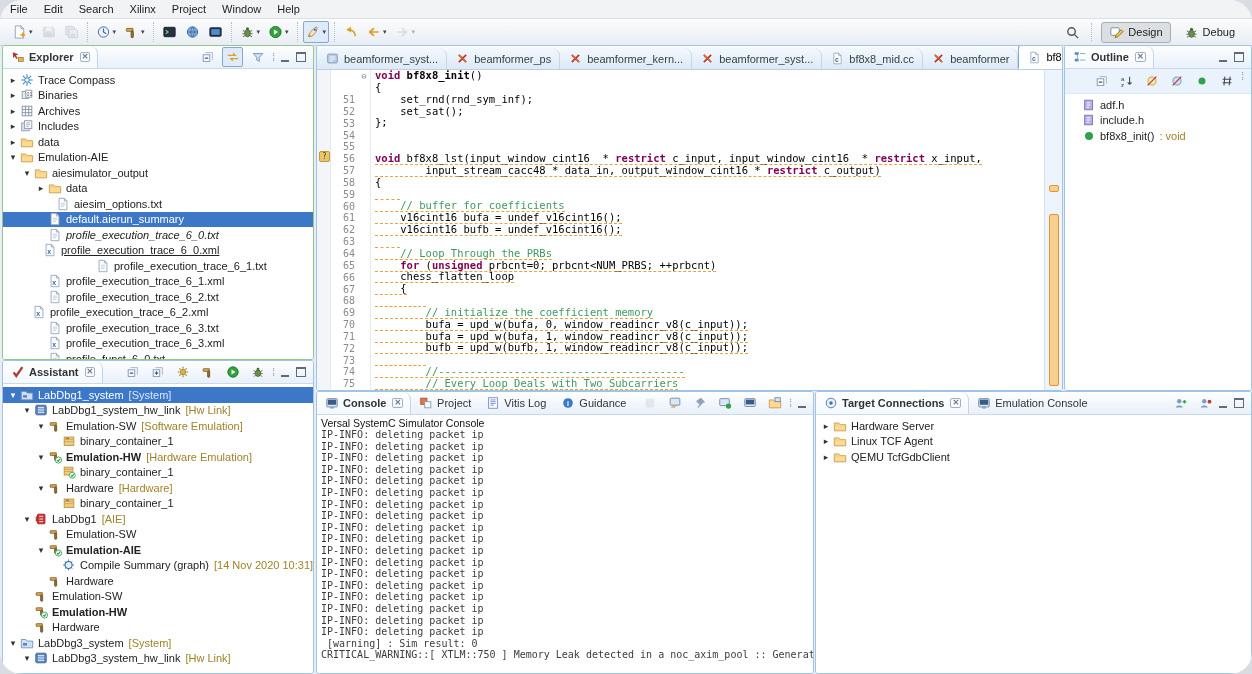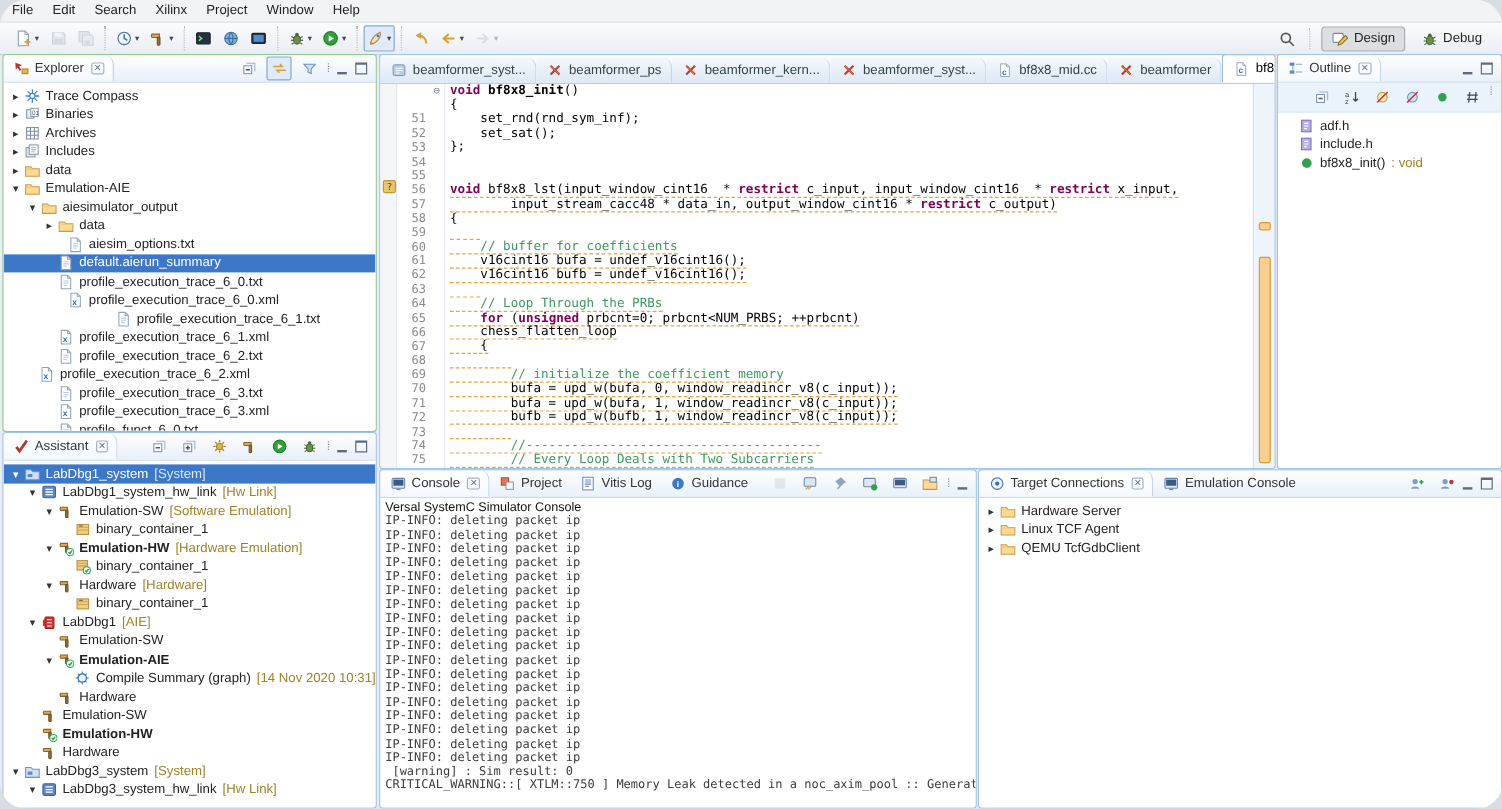--- a/index.html
+++ b/index.html
@@ -20,21 +20,21 @@
   .drop{font-size:7px;color:#445;margin-left:2px;}
   .persp-btn{display:flex;align-items:center;gap:4px;padding:2px 7px;border-radius:3px;cursor:pointer;}
   .persp-btn.selected{background:#dcdfe2;border:1px solid #a9aeb5;}
   .psep{width:1px;height:18px;border-left:1px dotted #b3bdc9;margin:0 2px;}
   
   .panel{position:absolute;background:#fff;border:1px solid #9ec4e8;border-radius:3px;display:flex;flex-direction:column;overflow:hidden;}
   .panel.green{border-color:#8fc98f;}
   .phead{height:22px;min-height:22px;display:flex;align-items:center;background:linear-gradient(#fefefe,#e8f0fa);
          border-bottom:1px solid #ccd9e8;padding-right:4px;}
   .vtab{display:flex;align-items:center;gap:4px;height:22px;padding:0 7px;cursor:pointer;white-space:nowrap;color:#333;}
-  .vtab.active{background:linear-gradient(#ffffff,#f4f9ff);border-right:1px solid #c2d4e8;border-radius:2px 8px 0 0;font-weight:normal;}
+  .vtab.active{background:linear-gradient(#ffffff,#f4f9ff);border-right:1px solid #c2d4e8;border-radius:2px 8px 0 0;font-weight:bold;}
   .closex{font-size:8px;color:#68788c;border:1px solid #9fb2c6;padding:0 1px;line-height:8px;border-radius:2px;margin-left:2px;}
   .ptools{margin-left:auto;display:flex;align-items:center;gap:4px;}
   .handle{color:#8a97a6;font-size:10px;letter-spacing:-1px;margin:0 4px;}
   .winbtns{display:flex;align-items:center;gap:7px;margin:0 3px;}
   .wmin{width:8px;height:7px;border-bottom:2px solid #5d6b7c;cursor:pointer;}
   .wmax{width:8px;height:7px;border:1px solid #5d6b7c;border-top-width:2px;cursor:pointer;}
   
   .tree{flex:1;overflow:hidden;padding-top:3px;background:#fff;}
   .trow{display:flex;align-items:center;height:15.5px;white-space:nowrap;cursor:default;}
   .trow .arr{width:12px;min-width:12px;text-align:center;font-size:9px;color:#333;}
@@ -406,32 +406,32 @@
           <span class="arr"></span>
           <span class="ic">
             <svg viewBox="0 0 16 16" width="14" height="14">
               <path d="M3.5 1.5h6l3 3v10h-9z" fill="#fff" stroke="#94a3b8"></path>
               <path d="M9.5 1.5v3h3" fill="none" stroke="#94a3b8"></path>
               <path d="M5.5 7h5M5.5 9h5M5.5 11h3.5" stroke="#b9c9de"></path>
             </svg>
           </span>
           <span class="lbl">default.aierun_summary</span>
         </div>
-        <div class="trow" style="padding-left: 32px;">
+        <div class="trow" style="padding-left: 32px; font-style: italic;">
           <span class="arr"></span>
           <span class="ic">
             <svg viewBox="0 0 16 16" width="14" height="14">
               <path d="M3.5 1.5h6l3 3v10h-9z" fill="#fff" stroke="#94a3b8"></path>
               <path d="M9.5 1.5v3h3" fill="none" stroke="#94a3b8"></path>
               <path d="M5.5 7h5M5.5 9h5M5.5 11h3.5" stroke="#b9c9de"></path>
             </svg>
           </span>
           <span class="lbl">profile_execution_trace_6_0.txt</span>
         </div>
-        <div class="trow" style="padding-left: 40px;">
+        <div class="trow" style="padding-left: 27px; text-decoration: underline;">
           <span class="arr"></span>
           <span class="ic">
             <svg viewBox="0 0 16 16" width="14" height="14">
               <path d="M3.5 1.5h6l3 3v10h-9z" fill="#fff" stroke="#94a3b8"></path>
               <path d="M9.5 1.5v3h3" fill="none" stroke="#94a3b8"></path>
               <text x="4.8" y="12.5" font-size="8" font-weight="bold" fill="#2f6fbe">x</text>
             </svg>
           </span>
           <span class="lbl">profile_execution_trace_6_0.xml</span>
         </div>

